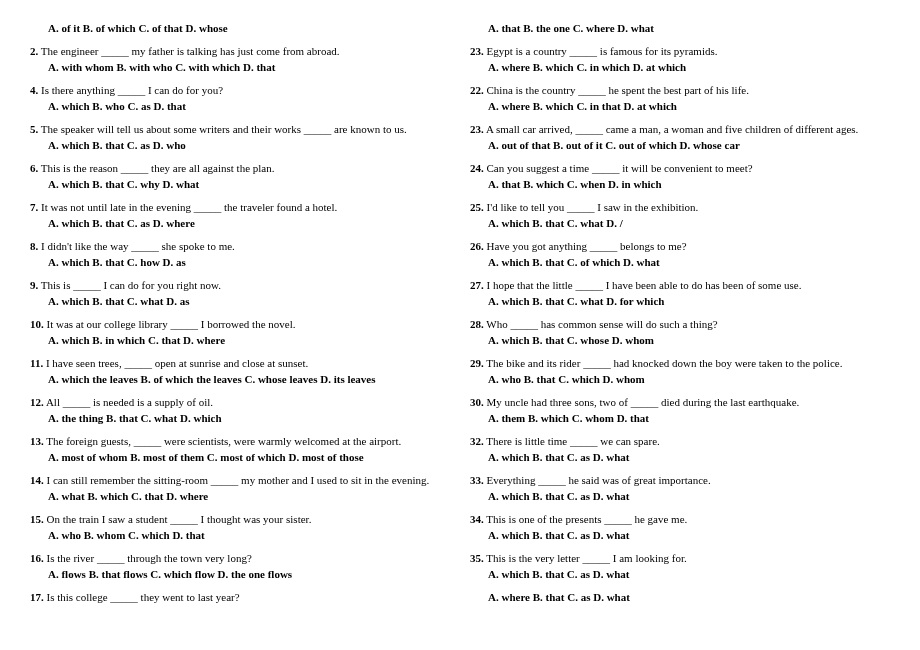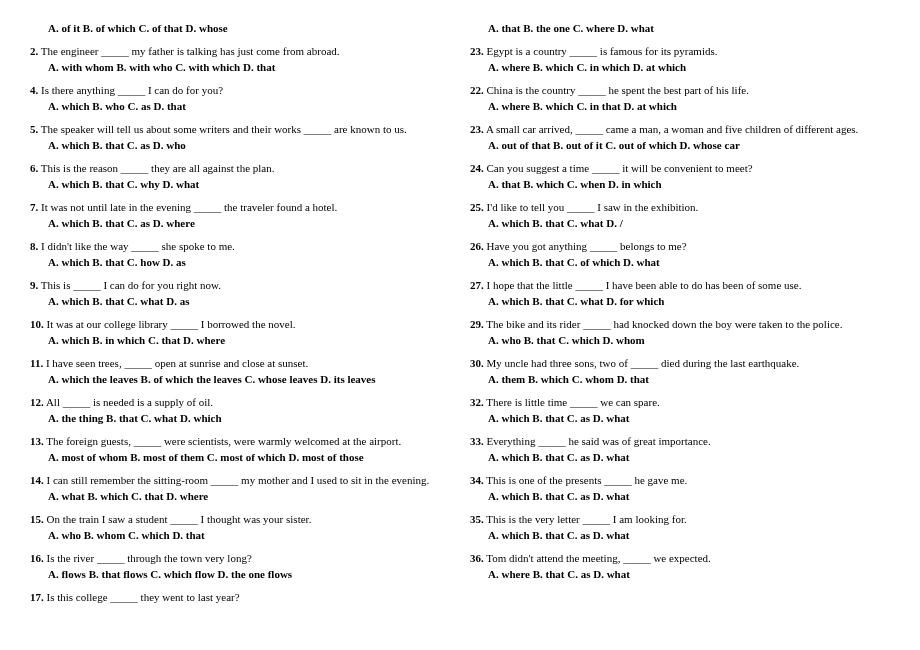--- a/index.html
+++ b/index.html
@@ -55,21 +55,22 @@
       <div class="question">
         <div class="options">A. that    B. the one    C. where    D. what</div>
       </div>
       <div class="question"><span><strong>23.</strong> Egypt is a country _____ is famous for its pyramids.</span><div class="options">A. where    B. which    C. in which    D. at which</div></div>
       <div class="question"><span><strong>22.</strong> China is the country _____ he spent the best part of his life.</span><div class="options">A. where    B. which    C. in that    D. at which</div></div>
       <div class="question"><span><strong>23.</strong> A small car arrived, _____ came a man, a woman and five children of different ages.</span><div class="options">A. out of that    B. out of it    C. out of which    D. whose car</div></div>
       <div class="question"><span><strong>24.</strong> Can you suggest a time _____ it will be convenient to meet?</span><div class="options">A. that    B. which    C. when    D. in which</div></div>
       <div class="question"><span><strong>25.</strong> I'd like to tell you _____ I saw in the exhibition.</span><div class="options">A. which    B. that    C. what    D. /</div></div>
       <div class="question"><span><strong>26.</strong> Have you got anything _____ belongs to me?</span><div class="options">A. which    B. that    C. of which    D. what</div></div>
       <div class="question"><span><strong>27.</strong> I hope that the little _____ I have been able to do has been of some use.</span><div class="options">A. which    B. that    C. what    D. for which</div></div>
+      <div class="question"><span><strong>28.</strong> Who _____ has common sense will do such a thing?</span><div class="options">A. which    B. that    C. whose    D. whom</div></div>
       <div class="question"><span><strong>29.</strong> The bike and its rider _____ had knocked down the boy were taken to the police.</span><div class="options">A. who    B. that    C. which    D. whom</div></div>
       <div class="question"><span><strong>30.</strong> My uncle had three sons, two of _____ died during the last earthquake.</span><div class="options">A. them    B. which    C. whom    D. that</div></div>
       <div class="question"><span><strong>32.</strong> There is little time _____ we can spare.</span><div class="options">A. which    B. that    C. as    D. what</div></div>
       <div class="question"><span><strong>33.</strong> Everything _____ he said was of great importance.</span><div class="options">A. which    B. that    C. as    D. what</div></div>
       <div class="question"><span><strong>34.</strong> This is one of the presents _____ he gave me.</span><div class="options">A. which    B. that    C. as    D. what</div></div>
       <div class="question"><span><strong>35.</strong> This is the very letter _____ I am looking for.</span><div class="options">A. which    B. that    C. as    D. what</div></div>
-      <div class="question"><span><strong>36.</strong> Tom didn't attend the meeting, _____ we expected.</span><div class="options">A. where    B. that    C. as    D. what</div></div>
+      <div class="question"><div class="options">A. where    B. that    C. as    D. what</div></div>
     </div>
 </div>
 
 </body></html>

